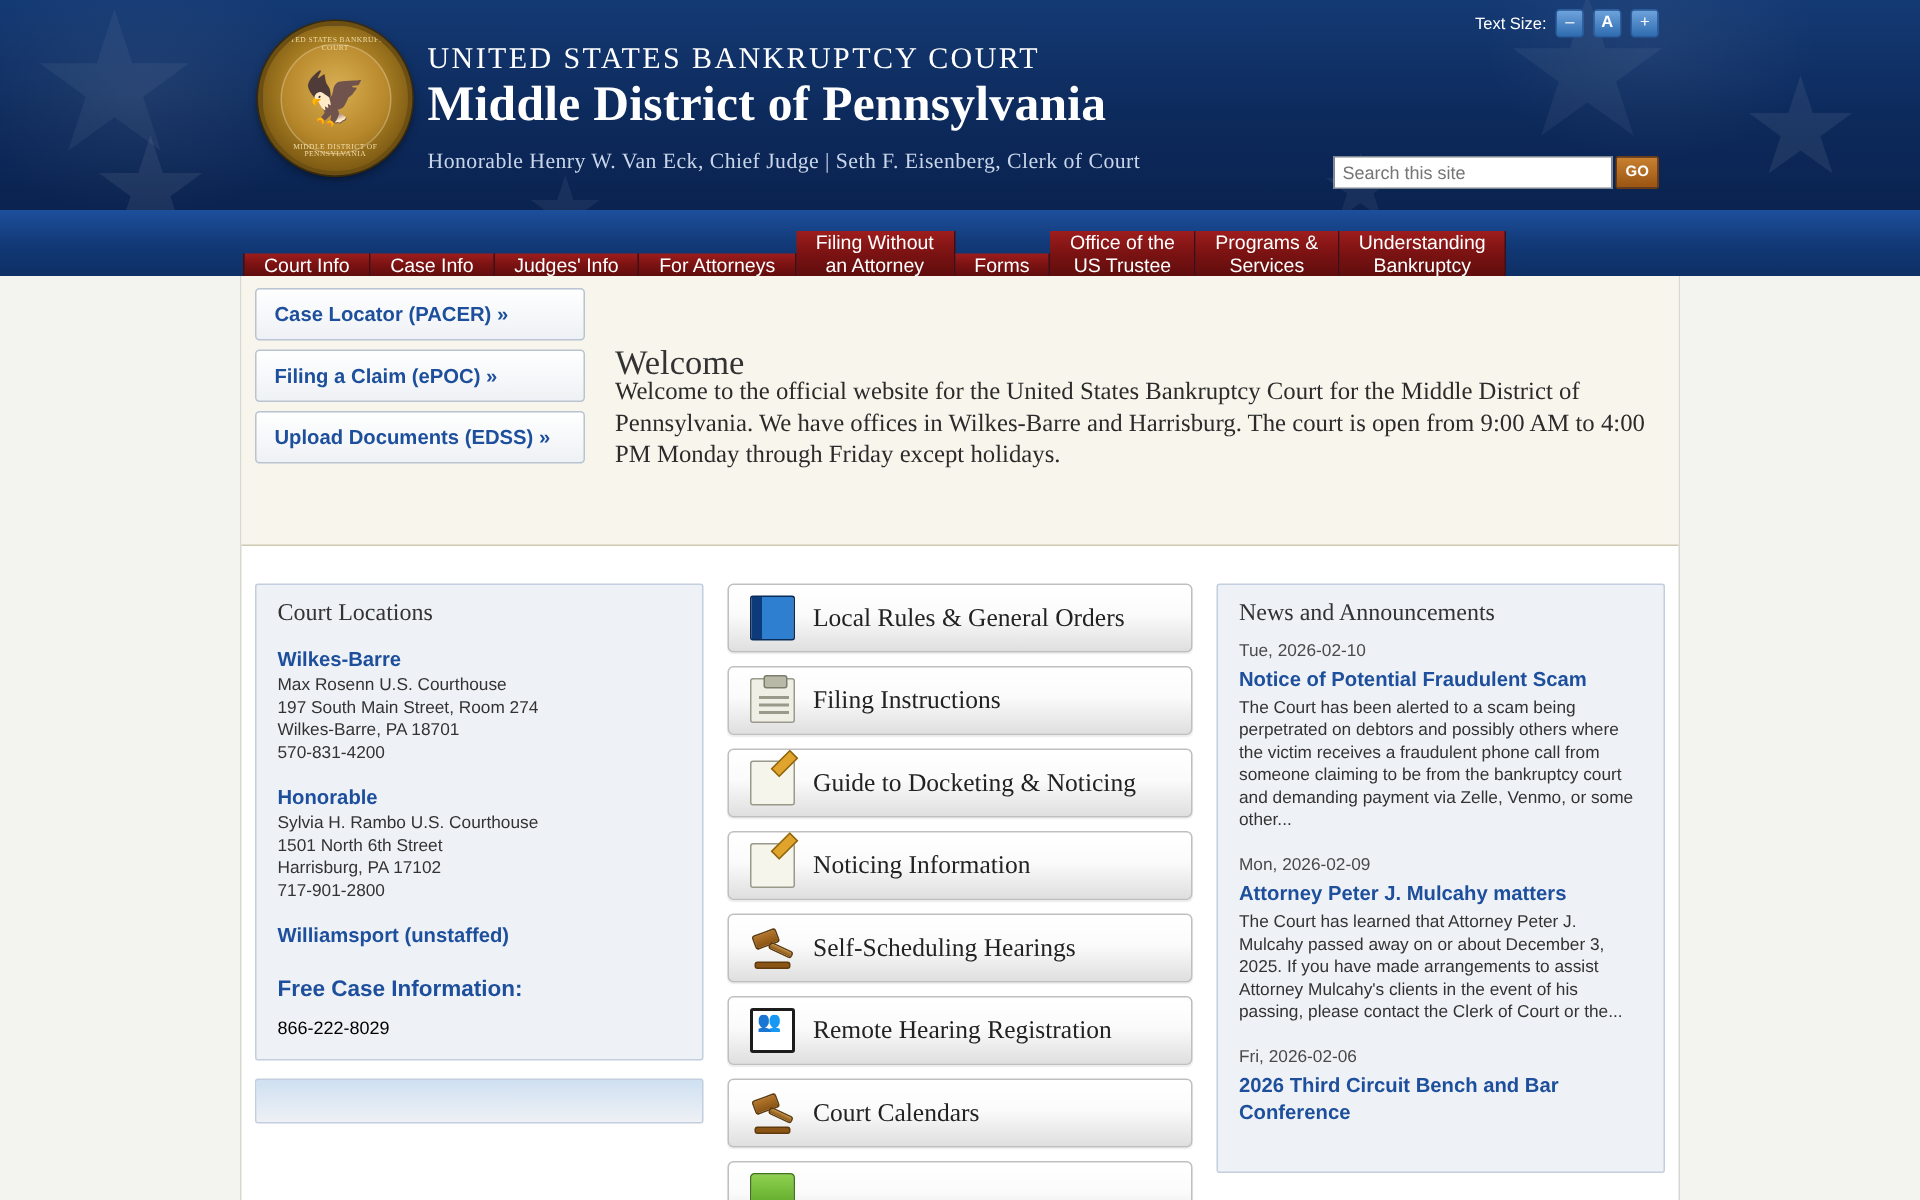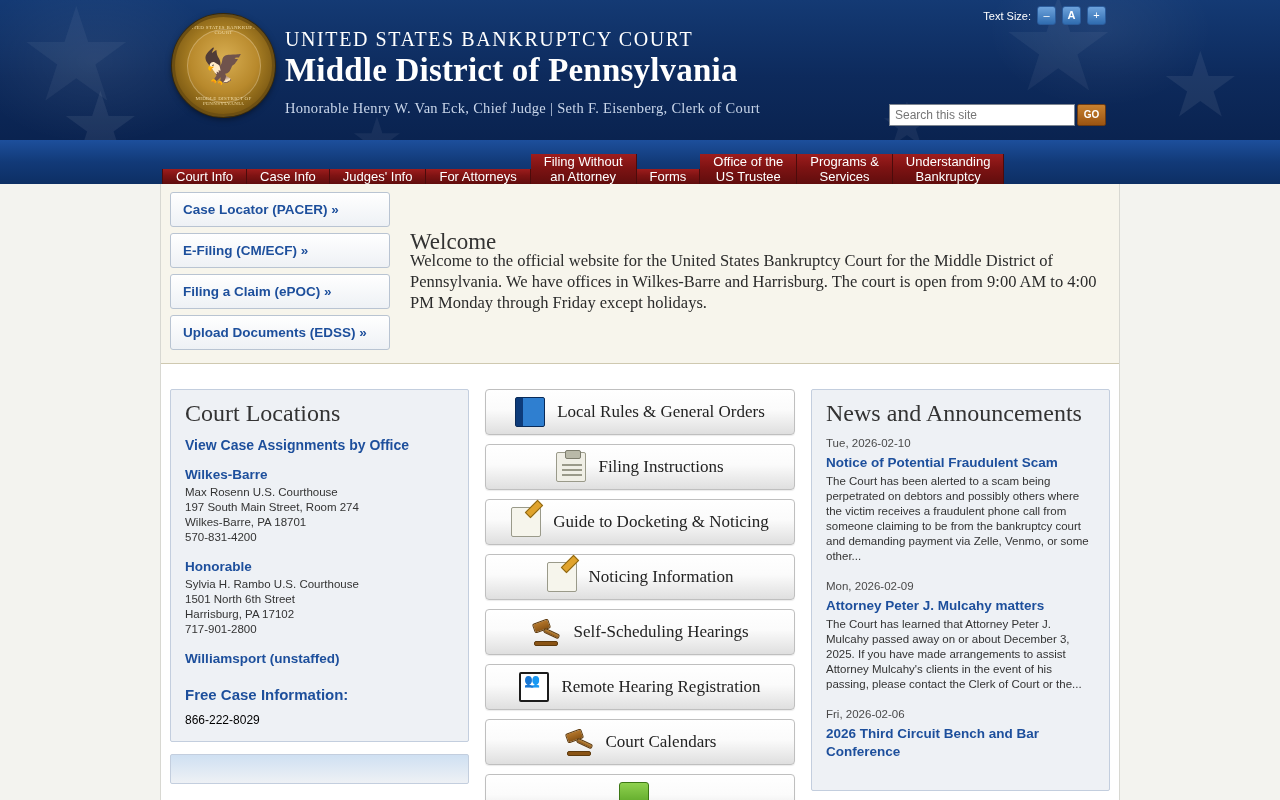--- a/index.html
+++ b/index.html
@@ -239,21 +239,21 @@
   .col-right{ width: 318px; padding: 0 9px 0 10px; }
 
   .panel {
     background: #eef1f5;
     border: 1px solid #c3cede;
     border-radius: 2px;
     padding: 10px 14px 14px 14px;
   }
   .panel-title {
     font-family: "Liberation Serif", serif;
-    font-size: 24px;
+    font-size: 16px;
     color: #333333;
     margin-bottom: 10px;
   }
   .link-blue {
     color: #1d4f9c;
     font-size: 14px;
     font-weight: bold;
     cursor: pointer;
     display: block;
   }
@@ -295,21 +295,20 @@
     align-items: center;
     gap: 12px;
     height: 46px;
     margin-bottom: 9px;
     padding: 0 14px;
     background: linear-gradient(180deg, #ffffff 0%, #fbfbfb 45%, #dfdfdf 100%);
     border: 1px solid #bfbfbf;
     border-radius: 4px;
     box-shadow: 0 1px 1px rgba(0,0,0,0.08);
     cursor: pointer;
-    justify-content: center;
   }
   .bigbtn .lbl {
     font-family: "Liberation Serif", serif;
     font-size: 17px;
     color: #222222;
   }
   .bigbtn .ico { width: 30px; height: 30px; flex: 0 0 30px; position: relative; }
 
   
   .ico-book { background: linear-gradient(90deg,#0d3b7a 0 7px, #2f7fd0 7px 100%); border:1px solid #0a2b58; border-radius:2px; }
@@ -388,34 +387,32 @@
   </div>
 
   <div class="content">
     <div class="side-bg-left"></div>
     <div class="side-bg-right"></div>
     <div class="page-bg"></div>
 
     <div class="topbar">
       <div class="quicklinks">
         <div class="ql">Case Locator (PACER) »</div>
-        <div class="ql">E-Filing (CM/ECF) »</div>
         <div class="ql">Filing a Claim (ePOC) »</div>
         <div class="ql">Upload Documents (EDSS) »</div>
       </div>
       <div class="welcome-head">Welcome</div>
       <div class="welcome-body">Welcome to the official website for the United States Bankruptcy Court for the Middle District of Pennsylvania. We have offices in Wilkes-Barre and Harrisburg.  The court is open from 9:00 AM to 4:00 PM Monday through Friday except holidays.</div>
     </div>
 
     <div class="cols">
 
       <div class="col-left">
         <div class="panel">
           <div class="panel-title">Court Locations</div>
-          <a class="link-blue">View Case Assignments by Office</a>
 
           <div class="loc-name">Wilkes-Barre</div>
           <div class="loc-addr">
             <div>Max Rosenn U.S. Courthouse</div>
             <div>197 South Main Street, Room 274</div>
             <div>Wilkes-Barre, PA 18701</div>
             <div>570-831-4200</div>
           </div>
 
           <div class="loc-name">Honorable</div>

